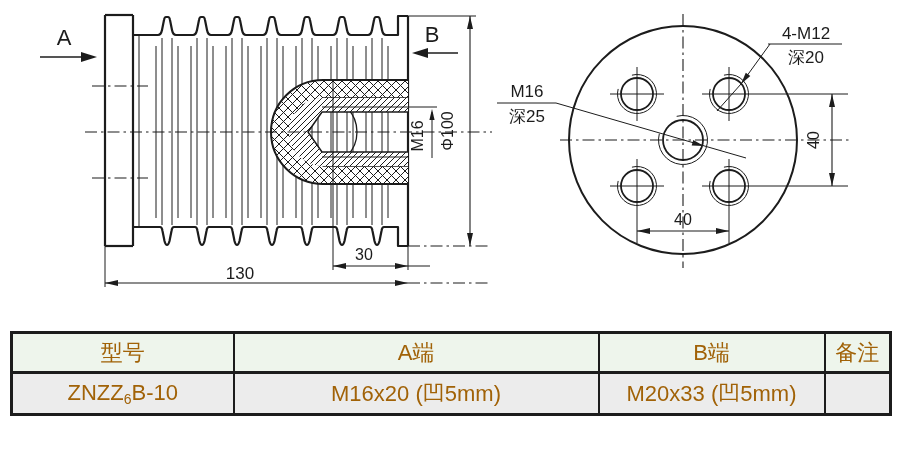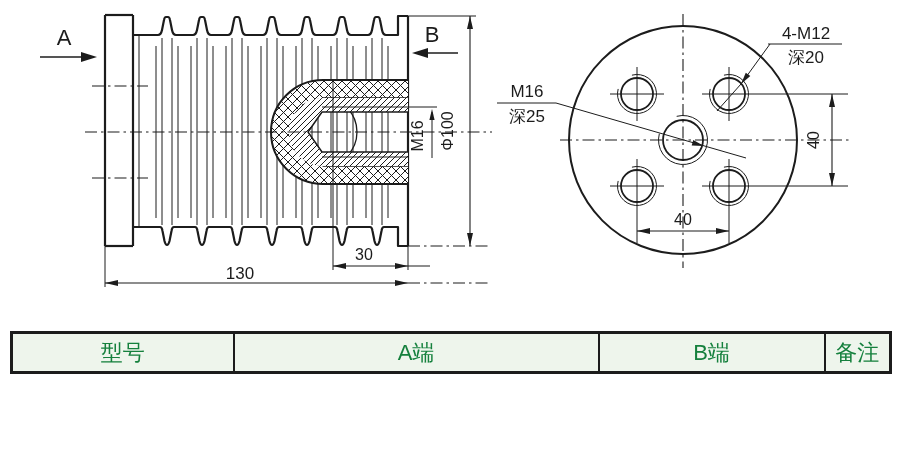--- a/index.html
+++ b/index.html
@@ -2,21 +2,21 @@
 <html><head>
 <meta charset="utf-8">
 <style>
   html,body{margin:0;padding:0;background:#fff;}
   .stage{position:relative;width:900px;height:464px;background:#ffffff;overflow:hidden;
          font-family:"Liberation Sans",sans-serif;color:#1c1c1c;}
   svg text{fill:#1c1c1c;font-family:"Liberation Sans",sans-serif;}
   .spec-table{position:absolute;left:10px;top:331px;width:879px;border-collapse:collapse;
               table-layout:fixed;background:#ffffff;}
   .spec-table th,.spec-table td{border:2px solid #1c1c1c;text-align:center;vertical-align:middle;
-              padding:0;font-size:22px;font-weight:normal;color:#15803d;
+              padding:0;font-size:22px;font-weight:normal;color:#a16207;
               font-family:"Liberation Sans",sans-serif;white-space:nowrap;overflow:hidden;}
   .spec-table{border:3px solid #1c1c1c;}
   .spec-table thead th{background:#eef5ec;height:37px;border-bottom:3px solid #1c1c1c;}
   .spec-table tbody td{background:#ececec;height:39px;}
   .model-sub{font-size:14px;vertical-align:-4px;}
 </style>
 </head>
 <body>
 
 <div class="stage">
@@ -167,15 +167,23 @@
     </colgroup>
     <thead>
       <tr>
         <th>型号</th>
         <th>A端</th>
         <th>B端</th>
         <th>备注</th>
       </tr>
     </thead>
     <tbody>
+      <tr>
+        <td>
+          <span>ZNZZ</span><span class="model-sub">6</span><span>B-10</span>
+        </td>
+        <td>M16x20 (凹5mm)</td>
+        <td>M20x33 (凹5mm)</td>
+        <td></td>
+      </tr>
     </tbody>
   </table>
 </div>
 
 </body></html>

